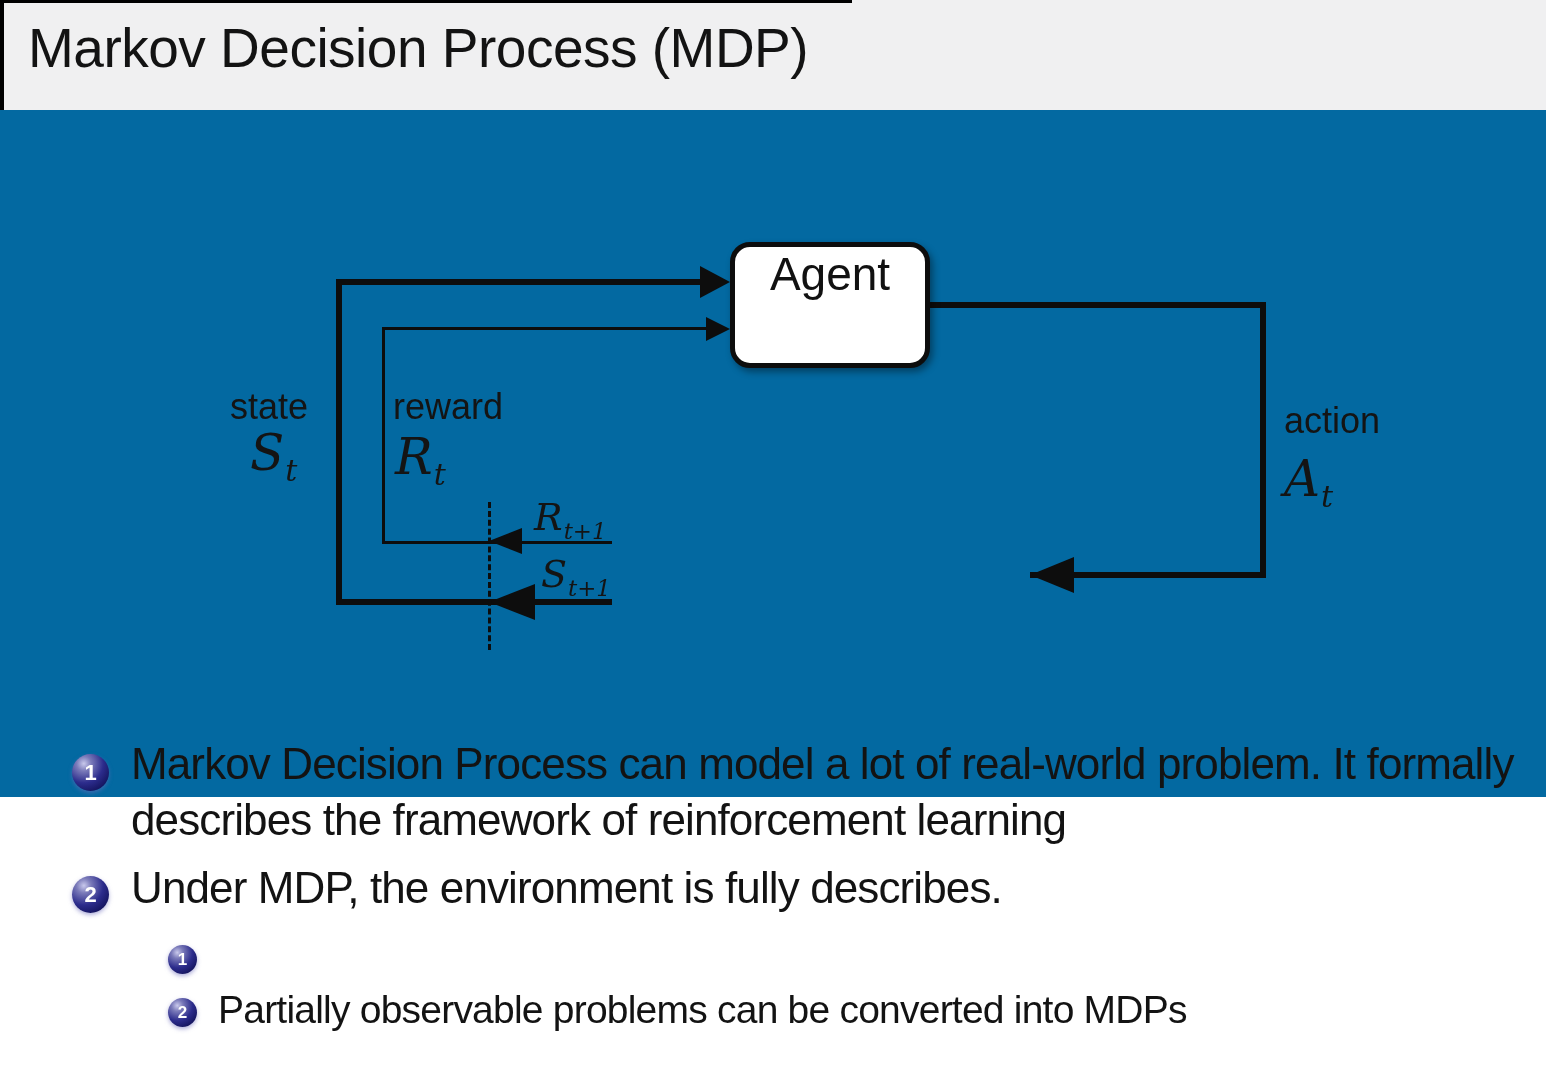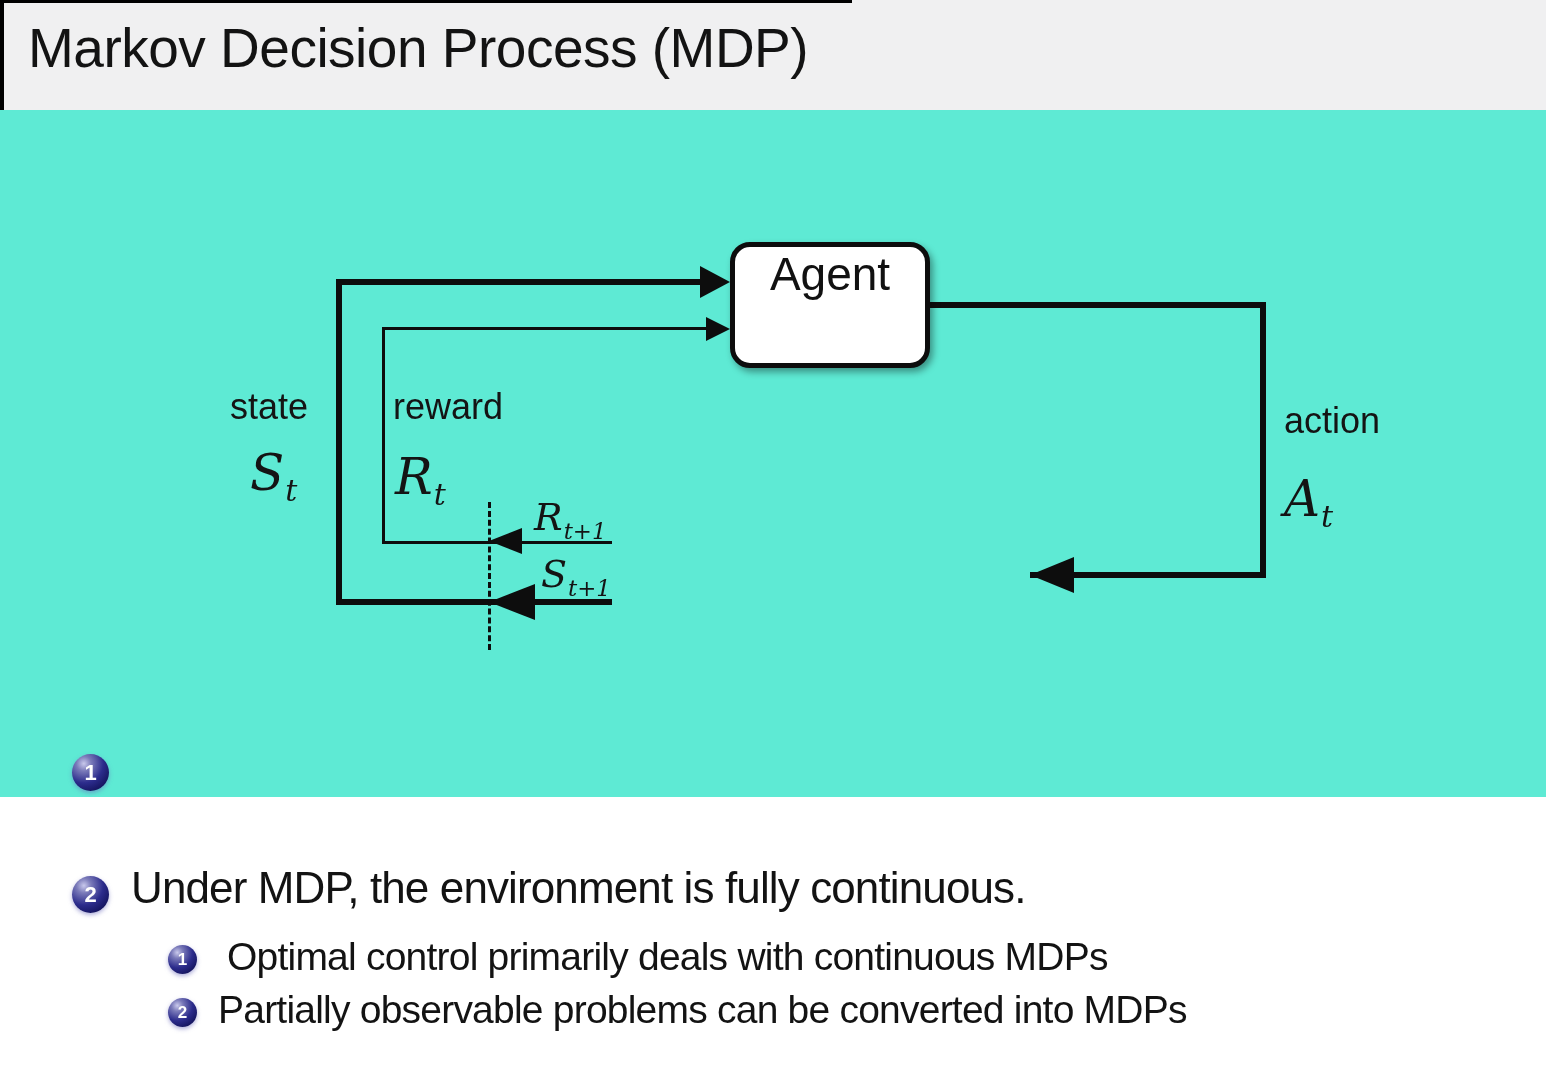--- a/index.html
+++ b/index.html
@@ -1,18 +1,18 @@
 <!DOCTYPE html>
 <html><head>
 <meta charset="utf-8">
 <style>
   html,body{margin:0;padding:0;}
   body{width:1546px;height:1080px;background:#ffffff;overflow:hidden;
        font-family:"Liberation Sans",sans-serif;color:#111;}
-  .slide{position:relative;width:1546px;height:797px;background:#5eead4;}
+  .slide{position:relative;width:1546px;height:797px;background:#0369a1;}
 
   
   .titlebar{position:absolute;left:0;top:0;width:1546px;height:110px;background:#f0f0f1;}
   .title{position:absolute;left:28px;top:16px;font-size:55px;letter-spacing:-0.5px;color:#131313;}
   .edge-top{position:absolute;left:0;top:0;width:852px;height:3px;background:#000;}
   .edge-left{position:absolute;left:0;top:0;width:4px;height:110px;background:#000;}
 
   
   .ln{position:absolute;background:#0d0d0d;}
   .dash{position:absolute;border-left:3px dashed #0d0d0d;width:0;}
@@ -26,21 +26,21 @@
   .node{position:absolute;background:#fff;border:5px solid #0d0d0d;
         display:flex;justify-content:center;
         box-shadow:3px 4px 7px rgba(0,0,0,0.38);}
   .node.agent{left:730px;top:242px;width:190px;height:116px;border-radius:20px;font-size:46px;}
   .node.env{left:612px;top:502px;width:408px;height:132px;border-radius:22px;font-size:44px;}
 
   .dlabel{position:absolute;font-size:36px;color:#141414;}
   .math{position:absolute;font-family:"DejaVu Serif","Liberation Serif",serif;
         font-style:italic;color:#141414;}
   .math sub{font-size:0.6em;margin-left:1px;}
-  .m-lg{font-size:50px;margin-top:20px;}
+  .m-lg{font-size:50px;}
   .m-md{font-size:38px;text-align:center;}
 
   
   .ball{position:absolute;border-radius:50%;color:#fff;text-align:center;
         background:radial-gradient(circle at 32% 26%, #c9c9ec 0%, #7a7ab9 20%, #2c2c8c 52%, #14145e 80%, #0a0a46 100%);
         box-shadow:0 2px 4px rgba(110,110,190,0.55);}
   .ball.big{width:37px;height:37px;line-height:37px;font-size:22px;font-weight:bold;}
   .ball.small{width:29px;height:29px;line-height:29px;font-size:17px;font-weight:bold;}
   .btext{position:absolute;font-size:44px;line-height:56px;letter-spacing:-0.02em;color:#131313;}
   .stext{position:absolute;font-size:39px;line-height:50px;letter-spacing:-0.02em;color:#131313;}
@@ -86,23 +86,23 @@
   <div class="dlabel" style="left:393px;top:386px;">reward</div>
   <div class="math m-lg" style="left:395px;top:428px;"><span>R</span><sub>t</sub></div>
 
   <div class="dlabel" style="left:1284px;top:400px;">action</div>
   <div class="math m-lg" style="left:1284px;top:450px;"><span>A</span><sub>t</sub></div>
 
   <div class="math m-md" style="left:534px;top:495px;"><span>R</span><sub>t+1</sub></div>
   <div class="math m-md" style="left:541px;top:552px;"><span>S</span><sub>t+1</sub></div>
 
   <div class="ball big" style="left:72px;top:754px;">1</div>
+  <div class="btext" style="left:131px;top:736px;width:1400px;">Markov Decision Process can model a lot of real-world problem. It formally describes the framework of reinforcement learning</div>
 
   <div class="ball big" style="left:72px;top:876px;">2</div>
-  <div class="btext" style="left:131px;top:860px;width:1400px;">Under MDP, the environment is fully continuous.</div>
+  <div class="btext" style="left:131px;top:860px;width:1400px;">Under MDP, the environment is fully describes.</div>
 
   <div class="ball small" style="left:168px;top:945px;">1</div>
-  <div class="stext" style="left:227px;top:932px;width:1300px;">Optimal control primarily deals with continuous MDPs</div>
 
   <div class="ball small" style="left:168px;top:998px;">2</div>
   <div class="stext" style="left:218px;top:985px;width:1300px;">Partially observable problems can be converted into MDPs</div>
 
 </div>
 
 </body></html>

